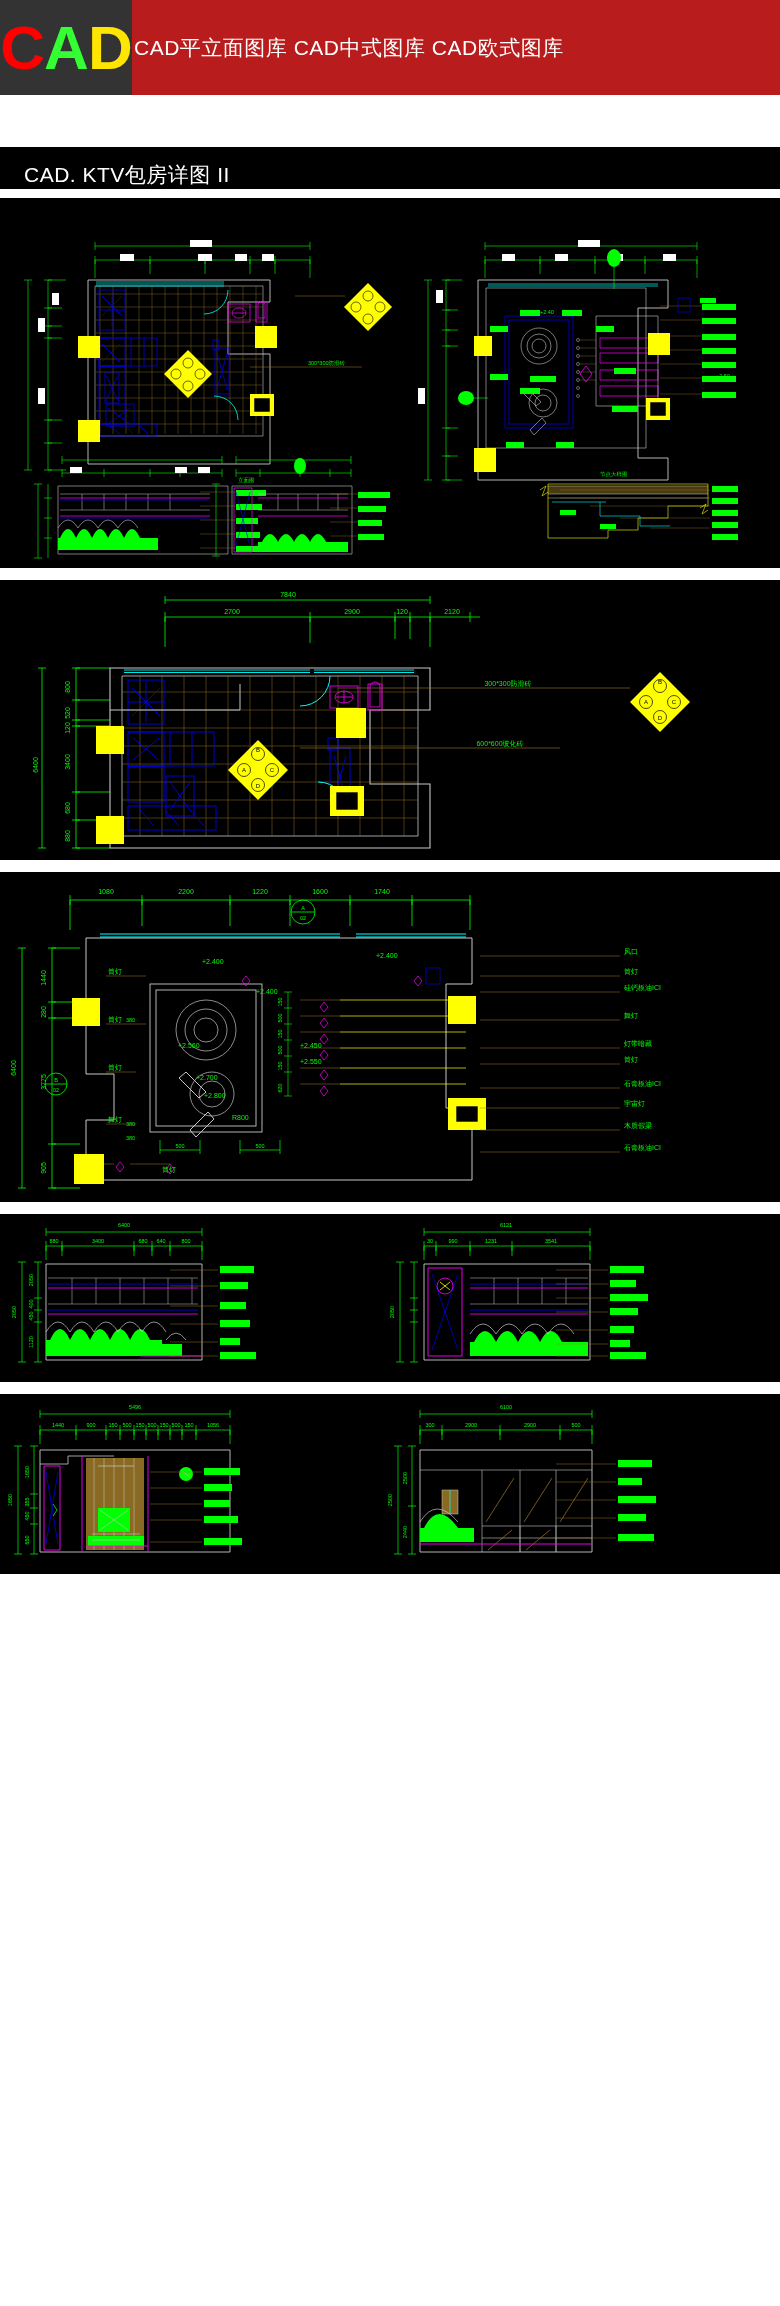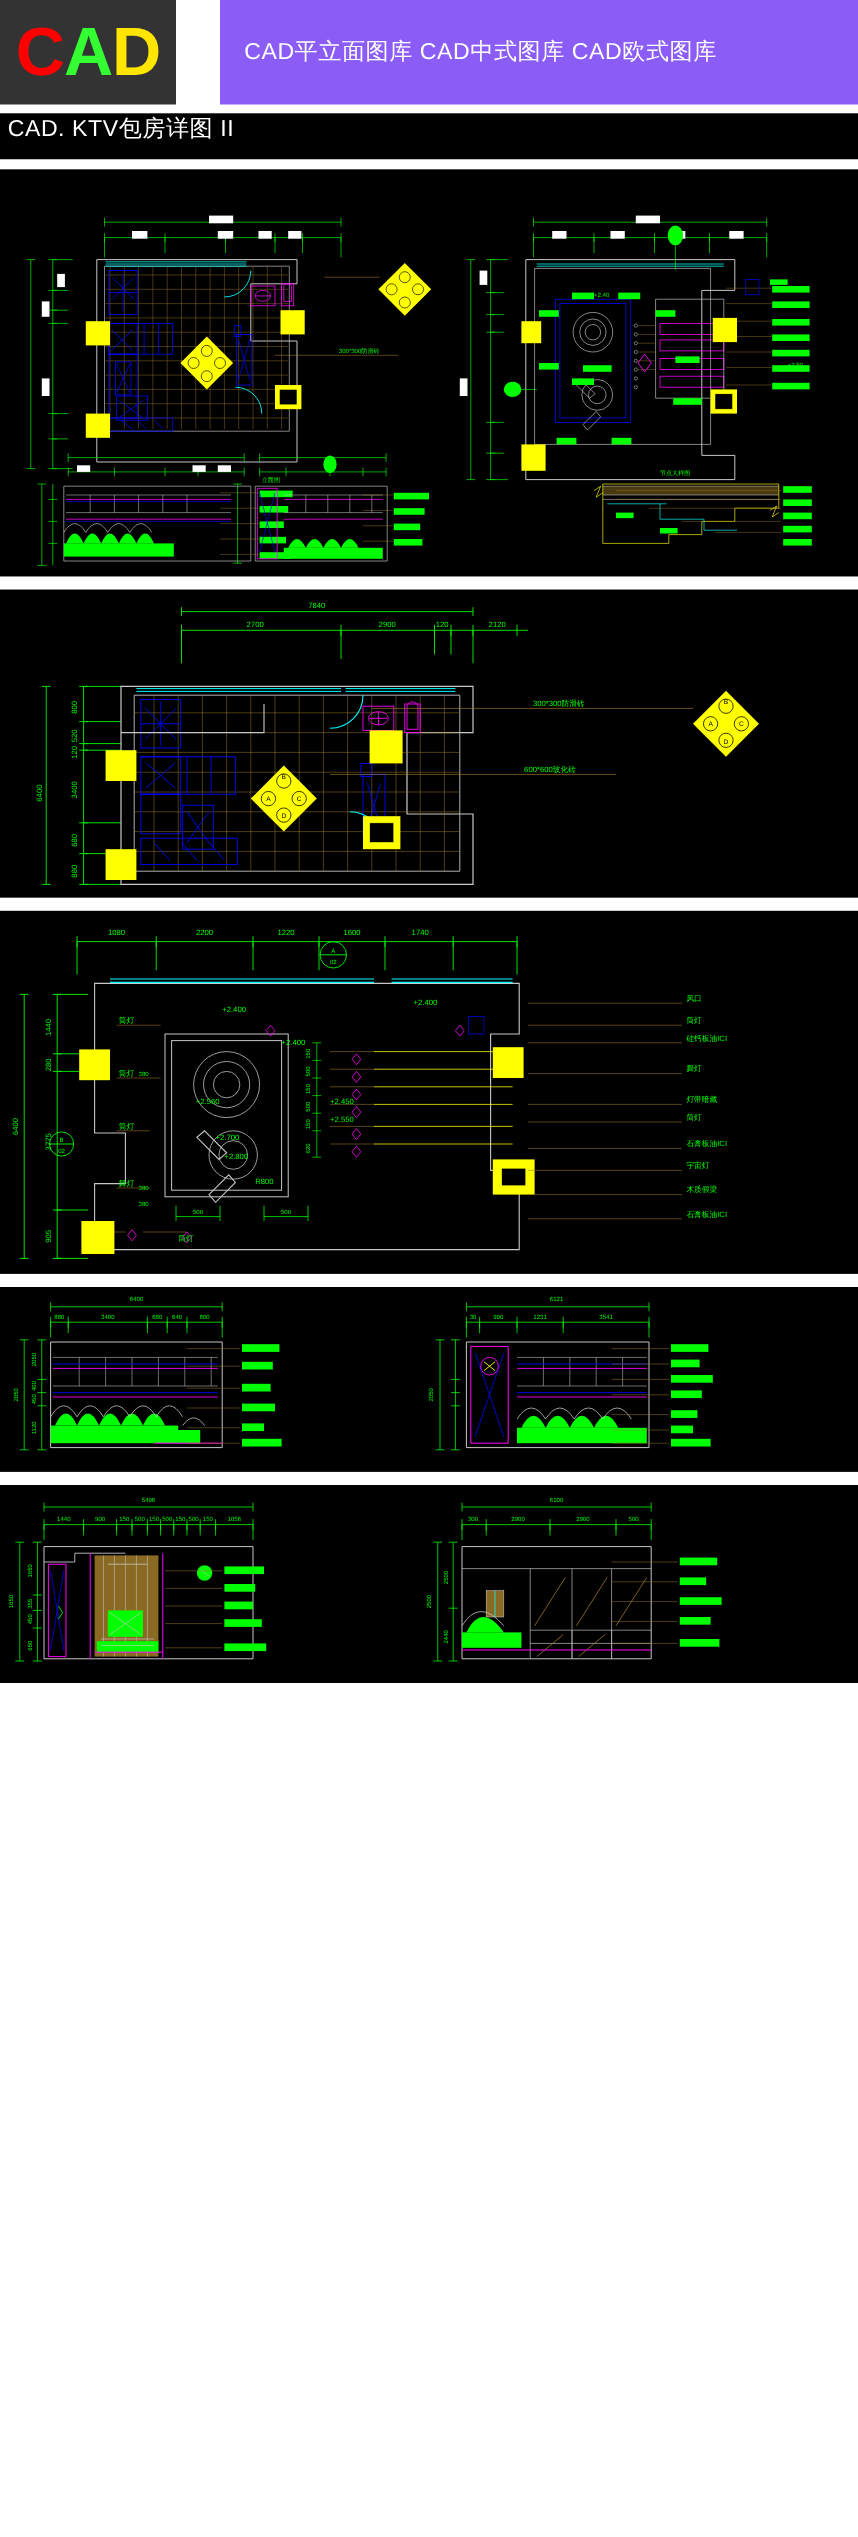--- a/index.html
+++ b/index.html
@@ -7,40 +7,40 @@
   body {
     width: 780px;
     background: #ffffff;
     font-family: "Liberation Sans", "DejaVu Sans", sans-serif;
   }
   #page { width:780px; height:2306px; position:relative; background:#fff; overflow:hidden; }
 
   
   .header { display:flex; height:95px; width:780px; }
   .logo-box {
-    width:160px; height:95px; background:#333333;
+    width:132px; height:95px; background:#333333;
     display:flex; align-items:center; justify-content:center;
     font-weight:bold; letter-spacing:-1px;
   }
   .logo-text { font-size:62px; line-height:62px; font-family:"Liberation Sans",sans-serif; font-weight:bold; }
   .logo-c { color:#ff0000; }
   .logo-a { color:#33ff33; }
   .logo-d { color:#ffe500; }
   .header-right {
-    flex:1; background:#8b5cf6; color:#ffffff;
+    flex:1; background:#b91c1c; color:#ffffff;
     display:flex; flex-direction:column; justify-content:center;
-    padding-left:22px; gap:2px;margin-left:40px;
+    padding-left:2px; gap:2px;
   }
   .header-line { font-size:21px; line-height:30px; letter-spacing:.5px; white-space:nowrap; }
 
   
   .title-gap { height:8px; background:#ffffff; }
   .title-bar {
     height:42px; background:#000000; color:#ffffff;
-    display:flex; align-items:flex-start; padding-left:7px;
+    display:flex; align-items:flex-end; padding-left:24px;margin-top:44px;
   }
   .title-bar span { font-size:21px; letter-spacing:.5px; }
   .after-title { height:9px; background:#ffffff; }
 
   
   .panel { background:#000000; position:relative; width:780px; overflow:hidden; }
   .panel-gap { height:12px; background:#ffffff; }
   .panel svg { display:block; }
 
   

